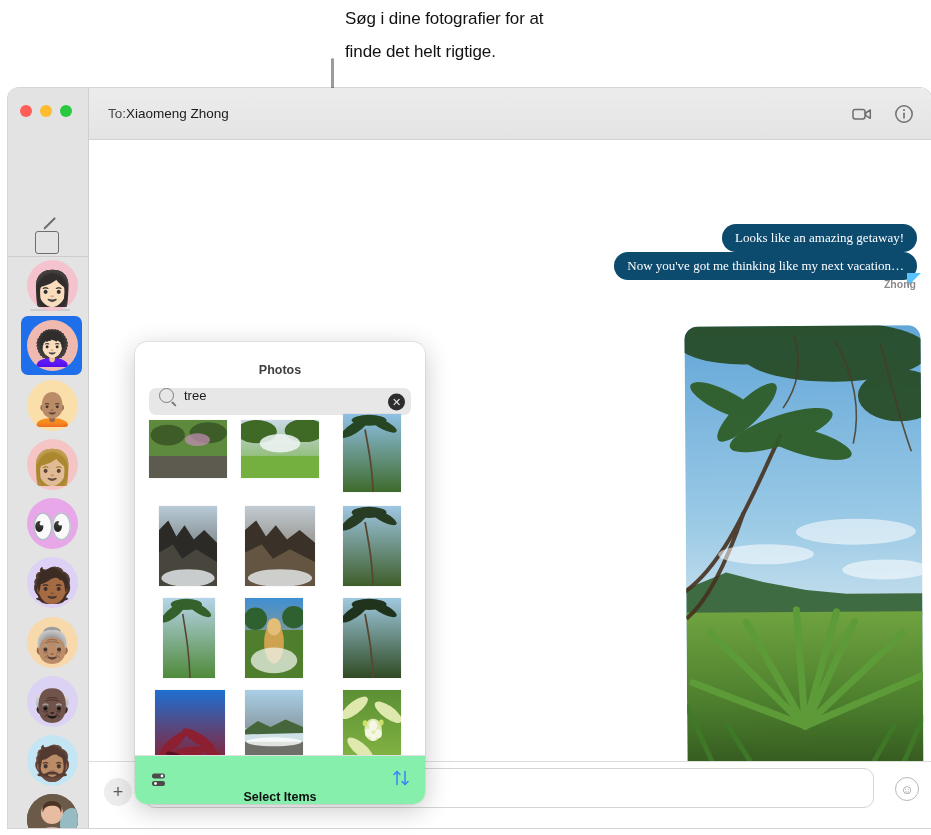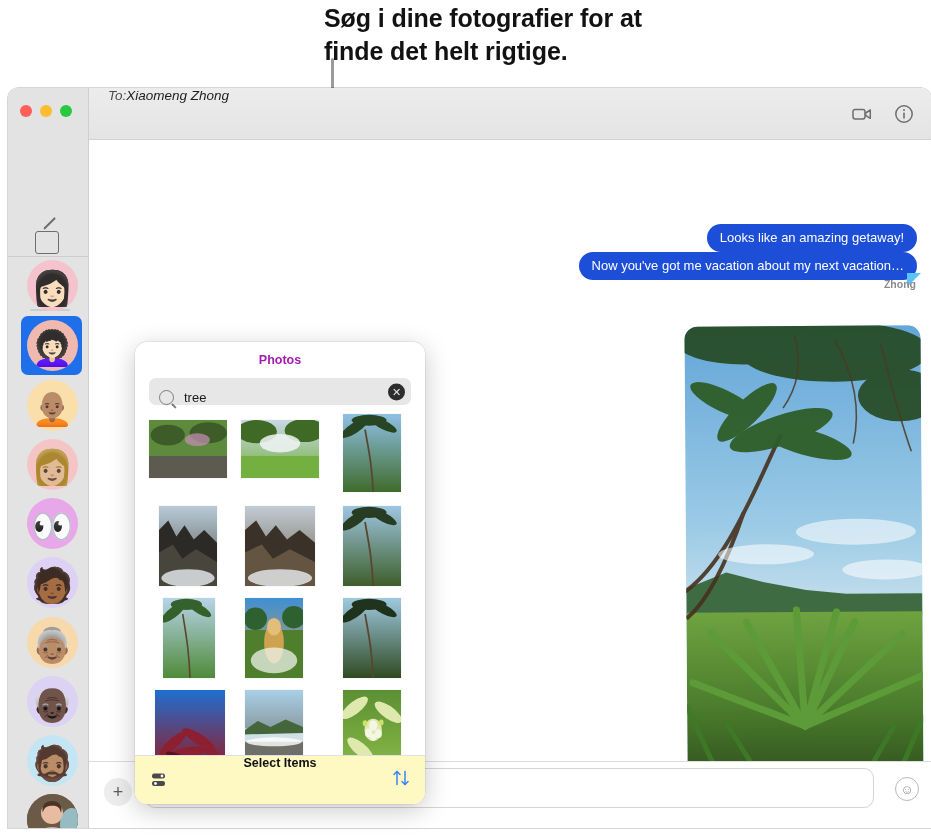--- a/index.html
+++ b/index.html
@@ -7,28 +7,27 @@
     width: 931px; height: 835px;
     background: #ffffff;
     font-family: "Liberation Sans", sans-serif;
     overflow: hidden;
   }
   #stage { position: relative; width: 931px; height: 835px; }
 
   
   .callout-text {
     position: absolute;
-    left: 324px; top: 2px;
+    left: 345px; top: 2px;
     width: 420px;
-    font-size: 25px;
+    font-size: 17px;
     line-height: 33px;
     color: #121212;
     letter-spacing: -0.1px;
     white-space: pre-line;
-    font-weight: bold;
   }
   .callout-line {
     position: absolute;
     left: 331px; top: 58px;
     width: 3px; height: 334px;
     background: #9b9b9b;
     border-radius: 2px;
   }
 
   
@@ -106,24 +105,23 @@
 
   
   .main {
     flex: 1; position: relative; background: #ffffff;
     display: flex; flex-direction: column;
   }
   .titlebar {
     height: 51px;
     background: linear-gradient(180deg,#ececec 0%,#e4e4e4 100%);
     border-bottom: 1px solid #d2d2d2;
-    display: flex; 
+    display: flex; align-items: center;
     position: relative;
     flex: 0 0 51px;
-    font-style: italic;
   }
   .to-label {
     margin-left: 19px;
     font-size: 13.5px; color: #4a4a4a; font-weight: 400;
   }
   .to-name {
     font-size: 13.5px; color: #1c1c1c;
   }
   .tb-icons {
     position: absolute; right: 16px; top: 50%;
@@ -131,27 +129,28 @@
     display: flex; gap: 20px; align-items: center;
   }
   .icon-btn { width: 22px; height: 22px; position: relative; cursor: default; }
 
   .convo {
     flex: 1; position: relative; overflow: hidden;
   }
 
   .bubble {
     position: absolute;
-    background: #1d4ed8;
+    background: #0c4a6e;
     color: #ffffff;
     font-size: 13px;
     padding: 5px 13px 6px 13px;
     border-radius: 15px;
     white-space: nowrap;
     line-height: 17px;
+    font-family: Liberation Serif, serif;
   }
   .bubble.b1 { right: 14px; top: 84px; }
   .bubble.b2 { right: 14px; top: 112px; }
   .bubble-tail {
     position: absolute;
     right: 10px; top: 133px;
     width: 14px; height: 14px;
     background: #5ac3fb;
     border-bottom-left-radius: 14px;
     clip-path: polygon(0 0, 100% 0, 100% 100%);
@@ -207,29 +206,29 @@
     position: absolute;
     left: 135px; top: 342px;
     width: 290px; height: 462px;
     background: #ffffff;
     border-radius: 12px;
     box-shadow: 0 6px 26px rgba(0,0,0,0.22), 0 0 0 0.5px rgba(0,0,0,0.12);
     overflow: hidden;
   }
   .pop-title {
     text-align: center;
-    font-size: 12.5px; font-weight: 700; color: #a21caf;
-    padding-top: 11px;
+    font-size: 12.5px; font-weight: 700; color: #404040;
+    padding-top: 21px;
   }
   .search-wrap {
     margin: 11px 14px 0 14px;
     height: 27px;
     background: #e7e7e7;
     border-radius: 7px;
-    display: flex; align-items: flex-end;
+    display: flex; align-items: flex-start;
     position: relative;
   }
   .search-glyph {
     width: 13px; height: 13px; margin-left: 10px;
     border: 1.6px solid #7d7d7d; border-radius: 50%;
     position: relative; flex: 0 0 13px;
   }
   .search-glyph::after {
     content: ""; position: absolute;
     right: -4px; bottom: -3px;
@@ -255,23 +254,23 @@
   .cell {
     position: absolute;
     background: #d3dde2;
     overflow: hidden;
     box-shadow: 0 0 0 0.5px rgba(0,0,0,0.06);
   }
 
   .pop-footer {
     position: absolute; left: 0; bottom: 0;
     width: 290px; height: 48px;
-    background: #fef9c3;
+    background: #86efac;
     border-top: 1px solid #e0e0e0;
-    display: flex; align-items: flex-start;
+    display: flex; align-items: flex-end;
   }
   .footer-left-icon {
     position: absolute; left: 16px; top: 50%;
     transform: translateY(-50%);
     width: 16px; height: 15px;
   }
   .footer-center {
     width: 100%; text-align: center; line-height: 1.15;
   }
   .footer-title {
@@ -383,21 +382,21 @@
               <circle cx="11" cy="11" r="8.2" fill="none" stroke="#6e6e6e" stroke-width="1.5"></circle>
               <circle cx="11" cy="7" r="1" fill="#6e6e6e"></circle>
               <rect x="10.2" y="9.4" width="1.6" height="6.4" rx="0.8" fill="#6e6e6e"></rect>
             </svg>
           </div>
         </div>
       </div>
 
       <div class="convo">
         <div class="bubble b1">Looks like an amazing getaway!</div>
-        <div class="bubble b2">Now you've got me vacation about my next vacation…</div>
+        <div class="bubble b2">Now you've got me thinking like my next vacation…</div>
         <div class="bubble-tail"></div>
         <div class="read-label">Zhong</div>
 
         <div class="attach-photo">
           <svg width="236" height="447" viewBox="0 0 236 447" preserveAspectRatio="none">
             <defs>
               <linearGradient id="skyg" x1="0" y1="0" x2="0" y2="1">
                 <stop offset="0%" stop-color="#63a6d8"></stop>
                 <stop offset="45%" stop-color="#9ccbe6"></stop>
                 <stop offset="72%" stop-color="#d8e8f0"></stop>

